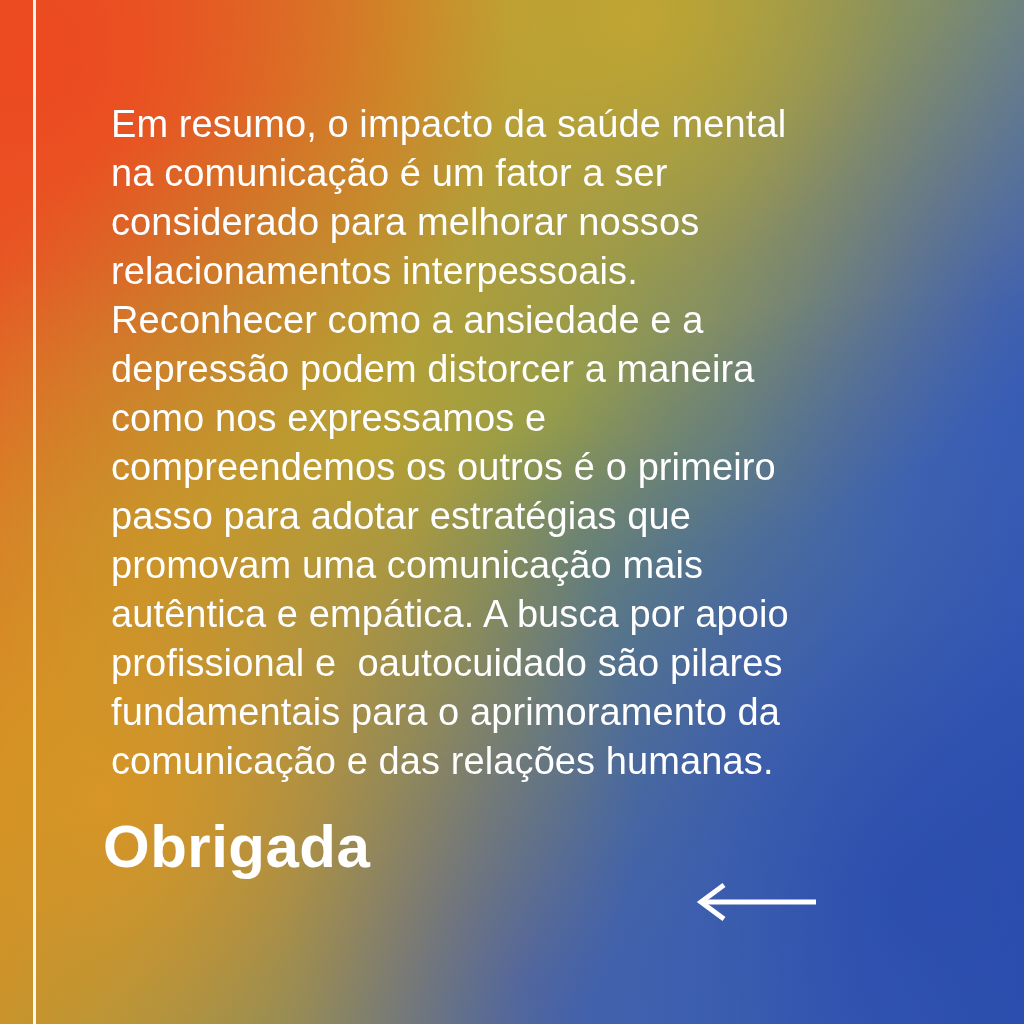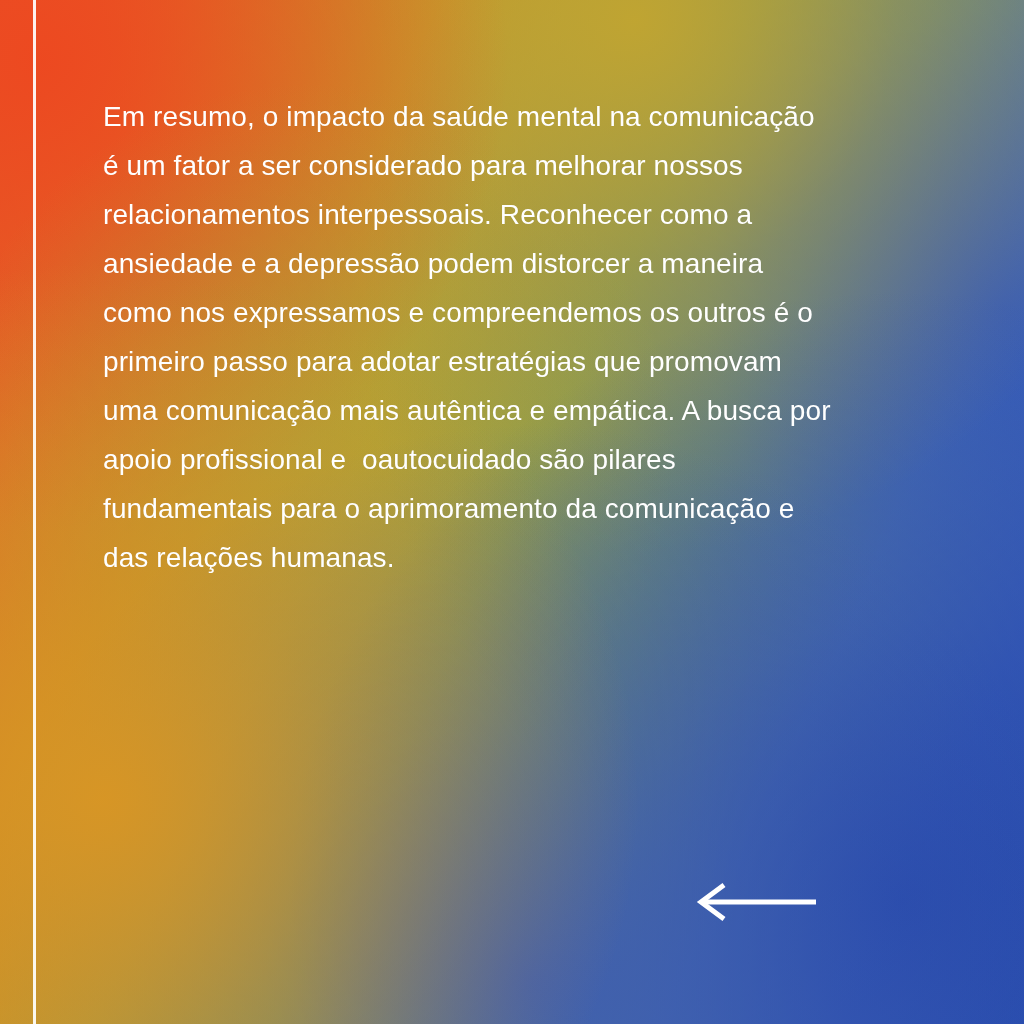--- a/index.html
+++ b/index.html
@@ -67,26 +67,26 @@
 
   .content {
     position: absolute;
     left: 103px;
     top: 92px;
     width: 735px;
   }
 
   .body-text {
     color: #ffffff;
-    font-size: 28px;
+    font-size: 38px;
     line-height: 49px;
     font-weight: 400;
     letter-spacing: 0.1px;
     white-space: pre-wrap;
-    margin: 0;
+    margin: 8px;
     text-shadow: 0 0 1px rgba(0,0,0,0.06);
   }
 
   .closing {
     position: absolute;
     left: 103px;
     top: 812px;
     color: #ffffff;
     font-size: 60px;
     font-weight: 700;
@@ -115,20 +115,21 @@
   <div class="bg-base"></div>
   <div class="bg-layer-a"></div>
   <div class="bg-layer-b"></div>
 
   <div class="left-rule"></div>
 
   <div class="content">
     <p class="body-text">Em resumo, o impacto da saúde mental na comunicação é um fator a ser considerado para melhorar nossos relacionamentos interpessoais. Reconhecer como a ansiedade e a depressão podem distorcer a maneira como nos expressamos e compreendemos os outros é o primeiro passo para adotar estratégias que promovam uma comunicação mais autêntica e empática. A busca por apoio profissional e  oautocuidado são pilares fundamentais para o aprimoramento da comunicação e das relações humanas.</p>
   </div>
 
+  <p class="closing">Obrigada</p>
 
   <div class="back-arrow">
     <svg width="126" height="52" viewBox="0 0 126 52" aria-hidden="true">
       <line x1="8" y1="26" x2="122" y2="26" stroke="#ffffff" stroke-width="5" stroke-linecap="butt"></line>
       <polyline points="30,9 7,26 30,43" fill="none" stroke="#ffffff" stroke-width="5" stroke-linecap="butt" stroke-linejoin="miter"></polyline>
     </svg>
   </div>
 
 </div>
 

